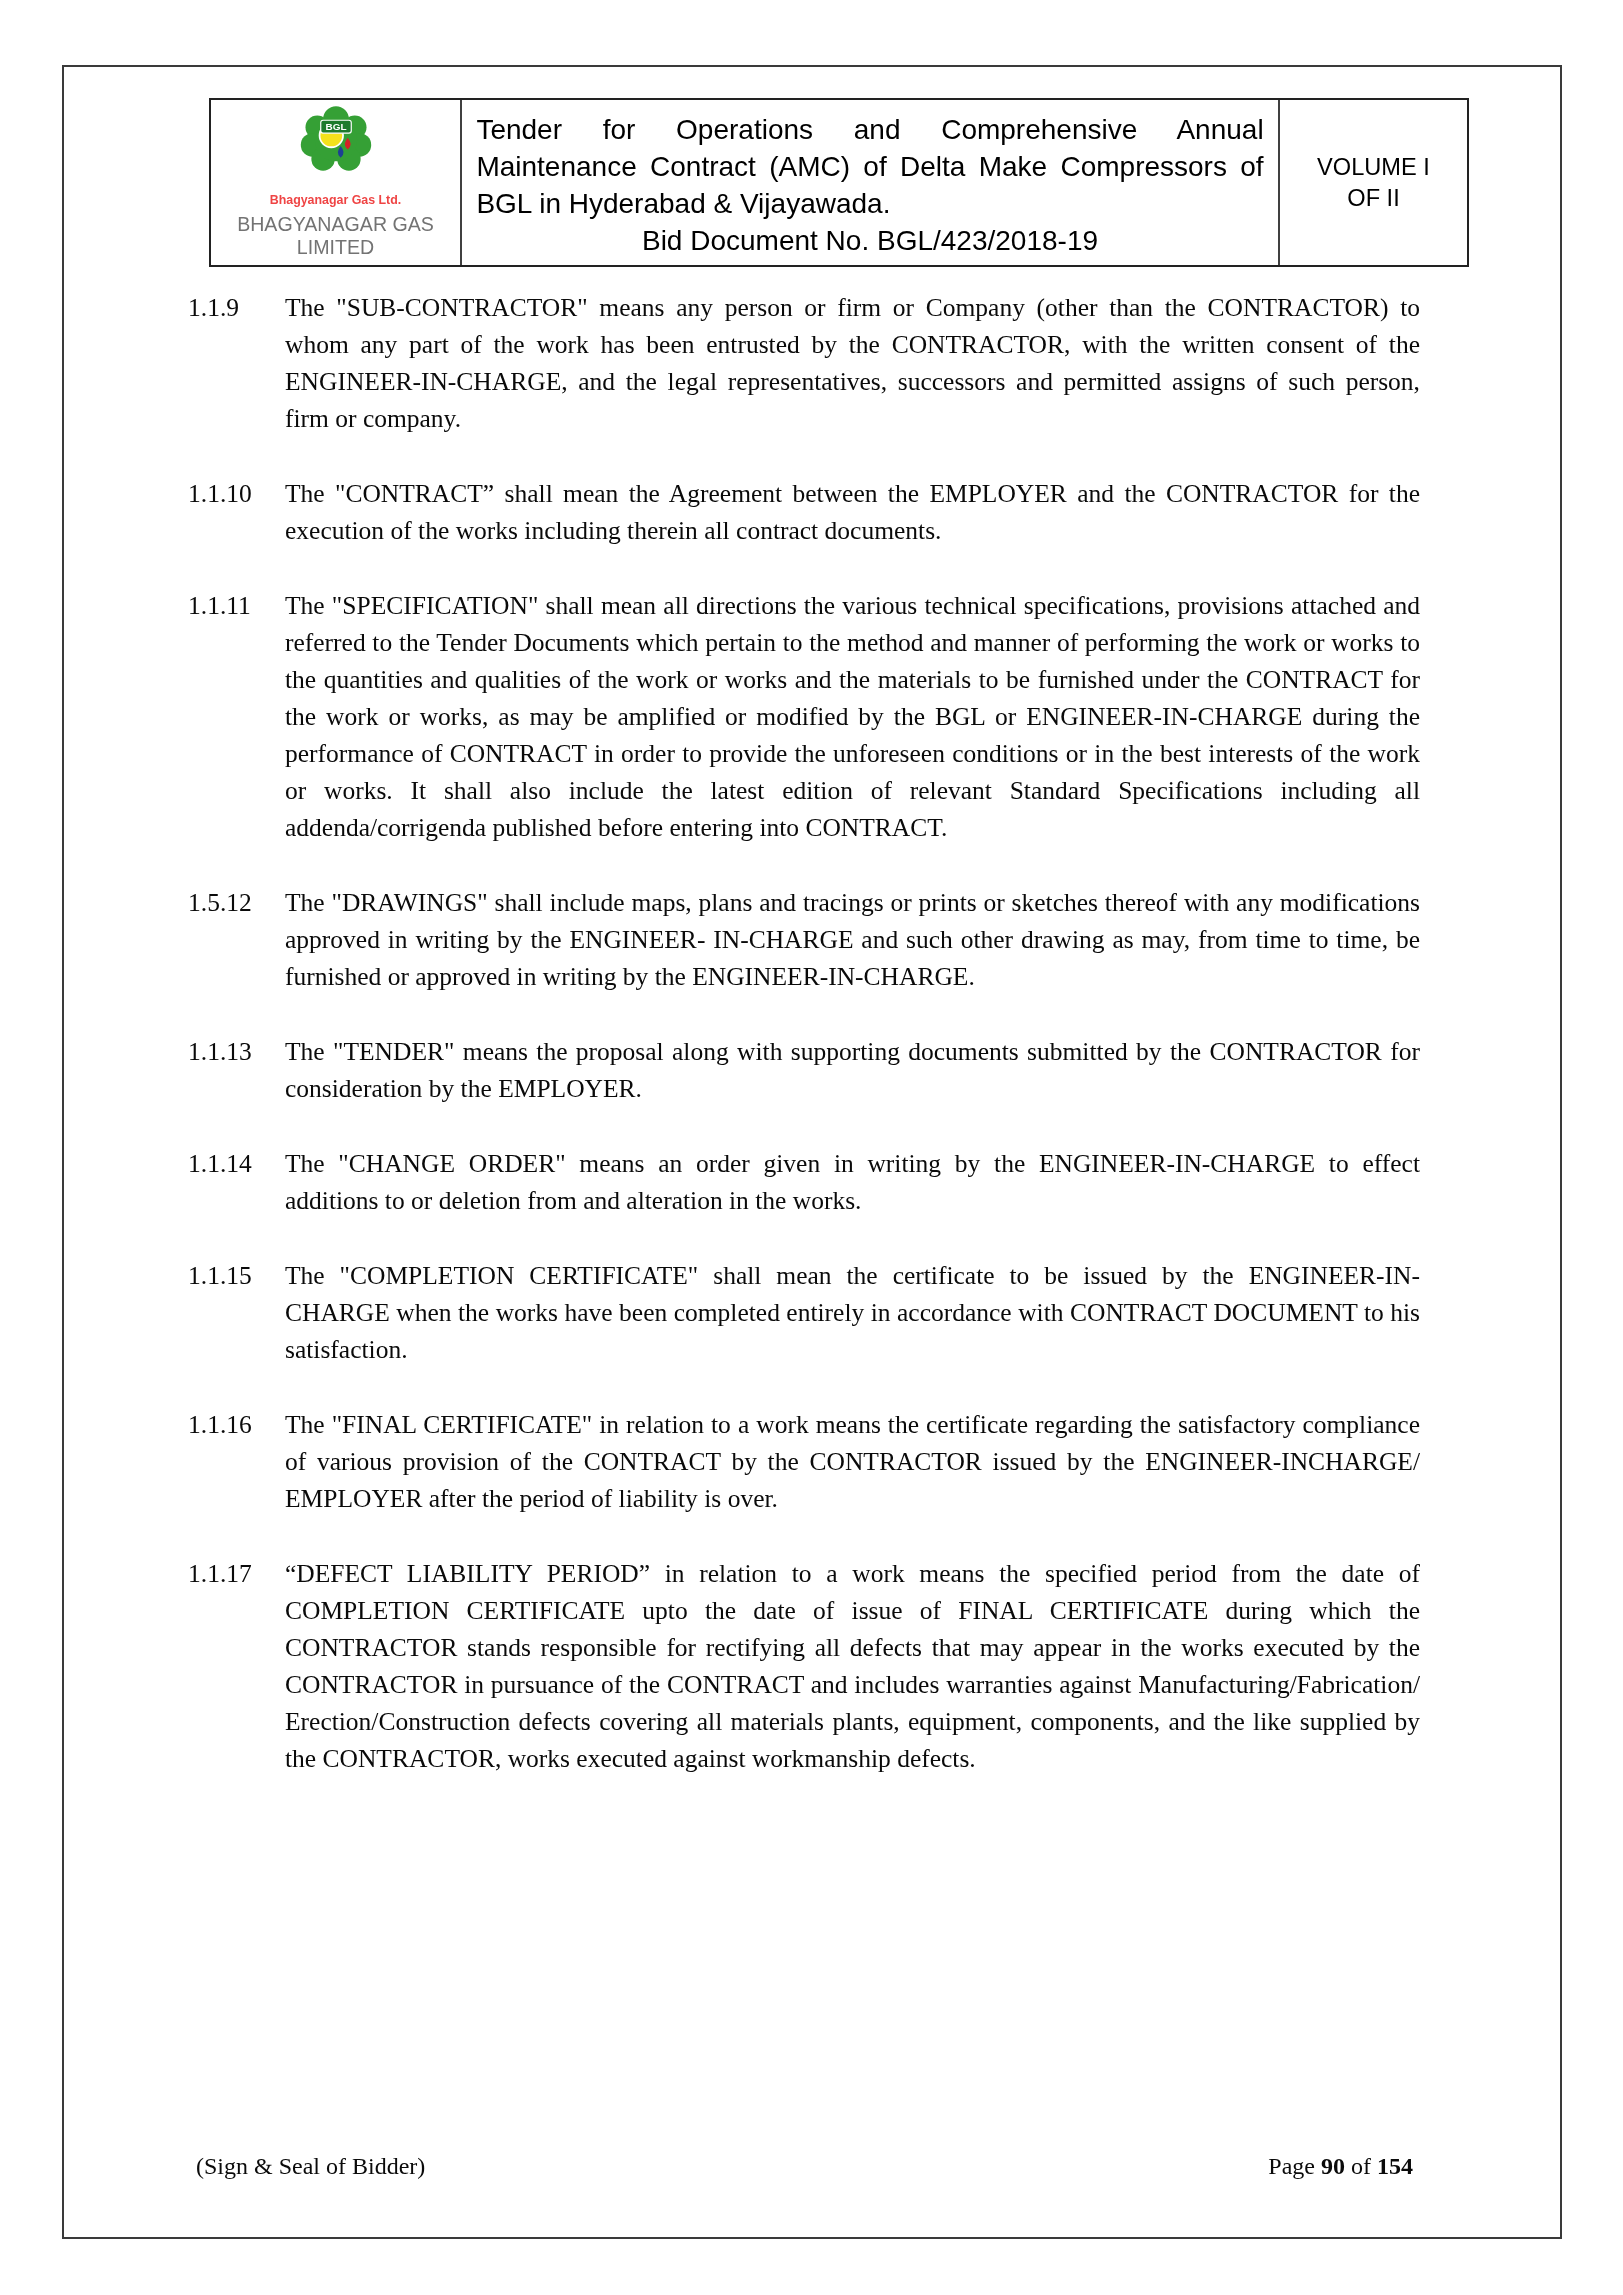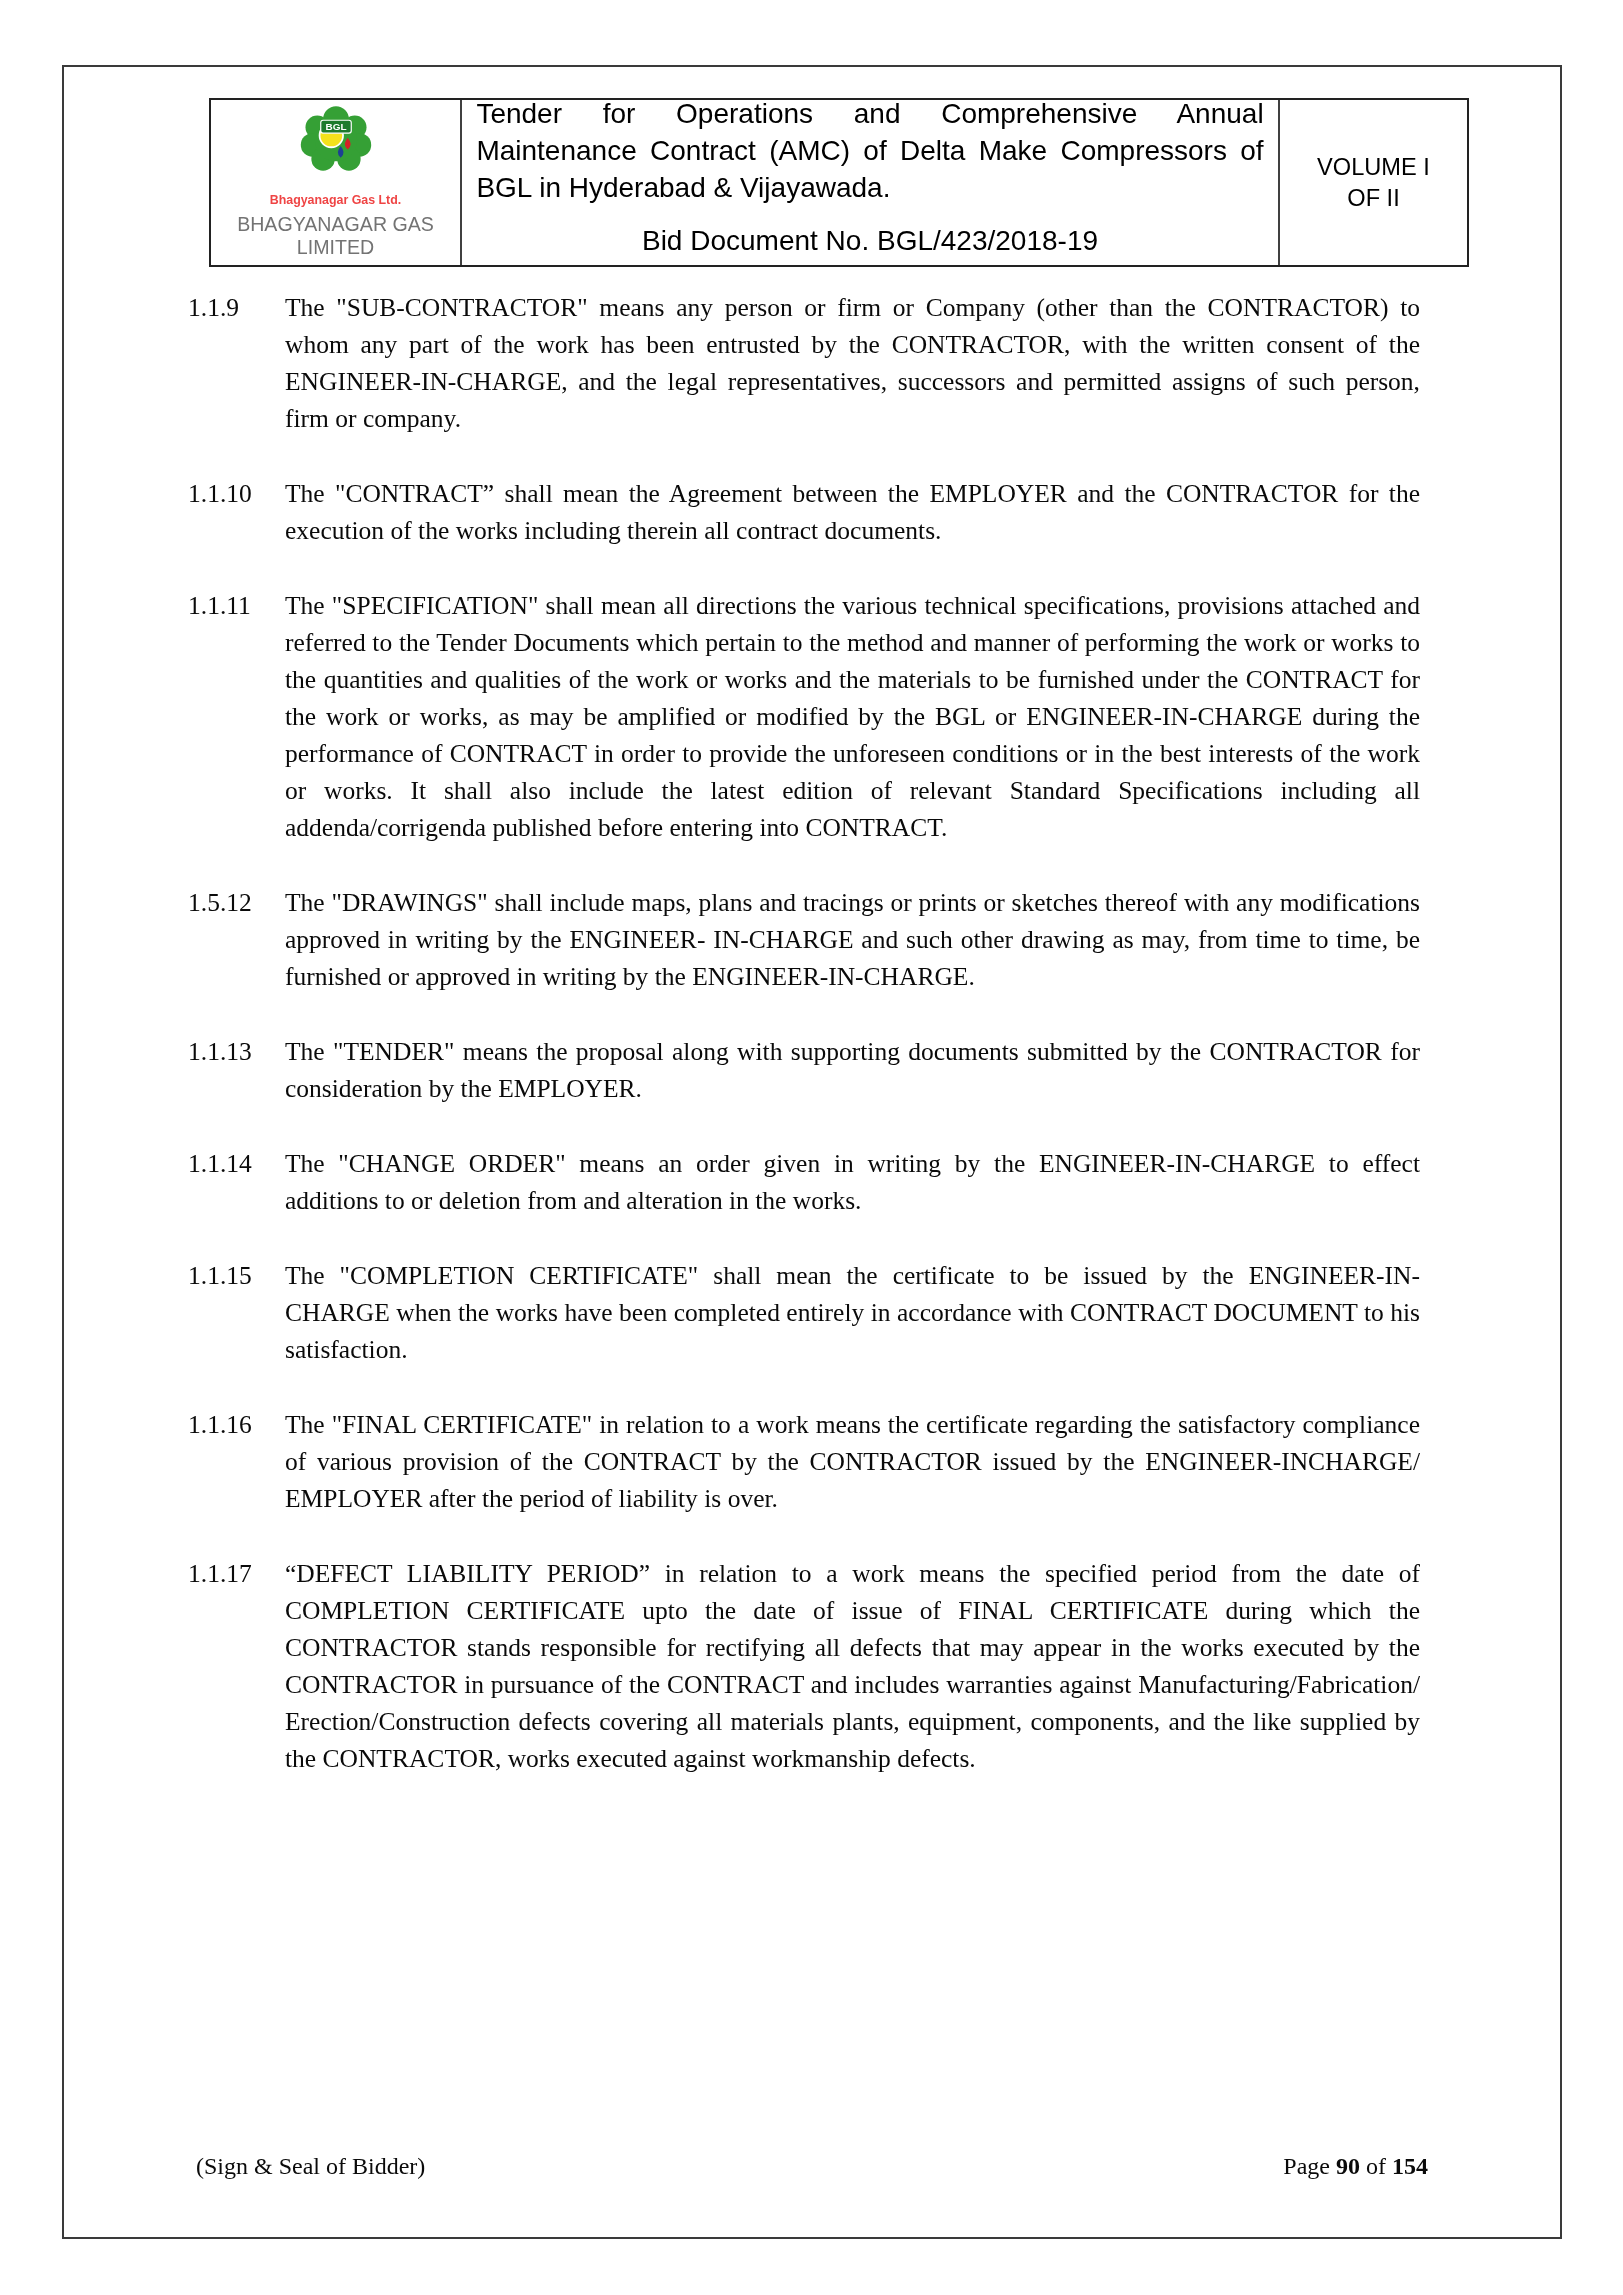--- a/index.html
+++ b/index.html
@@ -78,21 +78,21 @@
   }
   .tender-title {
     margin: 0;
     font-size: 28px;
     line-height: 37px;
     text-align: justify;
     text-justify: inter-word;
     color: #000;
   }
   .bid-doc {
-    margin: 16px;
+    margin: 0;
     font-size: 28px;
     line-height: 37px;
     text-align: center;
     color: #000;
   }
   .volume-cell {
     flex: 1;
     display: flex;
     flex-direction: column;
     align-items: center;
@@ -121,21 +121,21 @@
   }
   .clause-text {
     flex: 1;
     text-align: justify;
     text-justify: inter-word;
   }
   
   .footer {
     position: absolute;
     left: 196px;
-    right: 195px;
+    right: 210px;
     top: 2153px;
     display: flex;
     justify-content: space-between;
     font-size: 24px;
   }
   .footer .bold { font-weight: bold; }
   .pre { white-space: pre; }
 </style>
 </head>
 <body>

